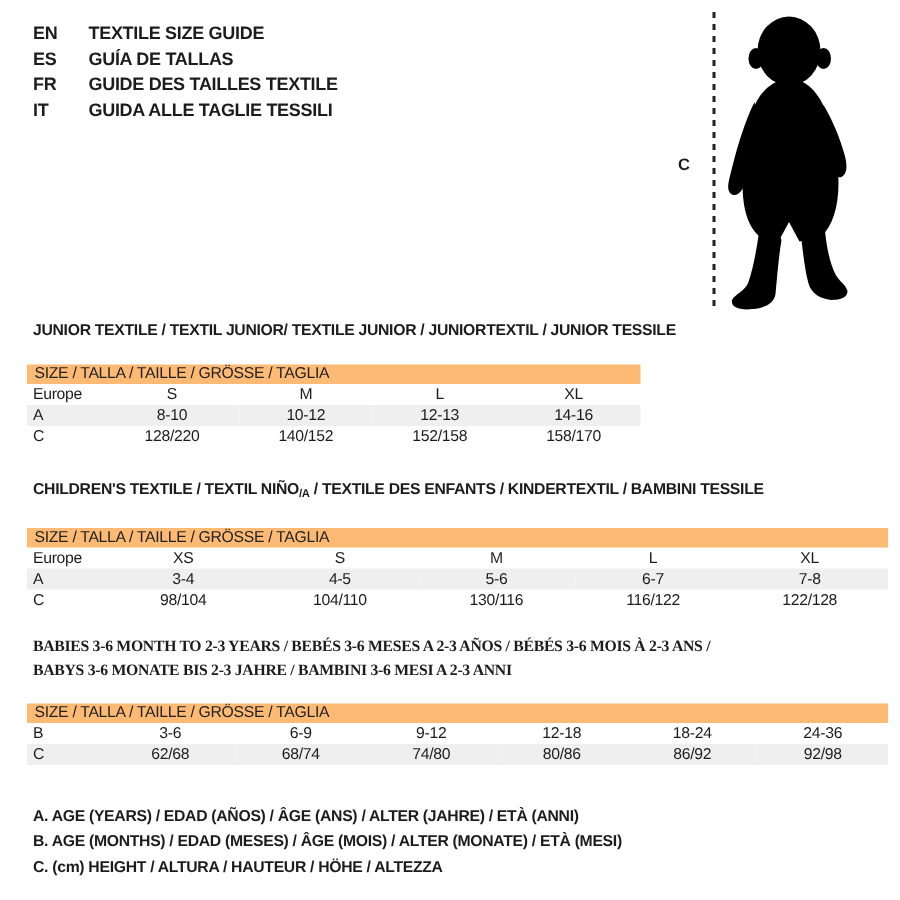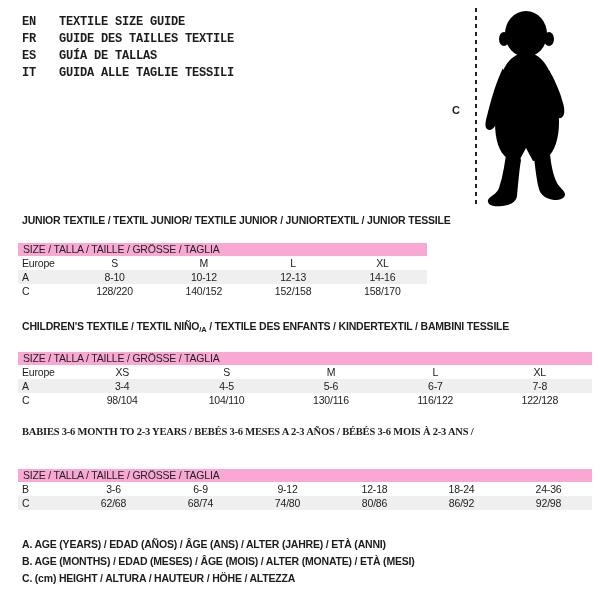--- a/index.html
+++ b/index.html
@@ -2,42 +2,42 @@
 <html><head>
 <meta charset="utf-8">
 <style>
   html,body{margin:0;padding:0;background:#fff;}
   .canvas{
     position:relative;width:600px;height:600px;background:#ffffff;
     font-family:"Liberation Sans", sans-serif;color:#1c1c1c;overflow:hidden;
   }
   
   .lang-block{position:absolute;left:22px;top:14px;}
-  .lang-row{display:flex;line-height:17px;font-size:12px;font-weight:700;letter-spacing:-0.2px;font-family:Liberation Mono, monospace;}
+  .lang-row{display:flex;line-height:17px;font-size:12px;font-weight:700;letter-spacing:-0.2px;}
   .lang-code{width:37px;flex:0 0 37px;}
   
   .dash-line{
     position:absolute;left:475px;top:8px;width:2px;height:197px;
     background:repeating-linear-gradient(to bottom,#222 0 4px,transparent 4px 8px);
   }
   .measure-label{position:absolute;left:452px;top:104px;font-size:11px;font-weight:700;}
   .toddler{position:absolute;left:483px;top:8px;width:90px;height:200px;}
   
   .tbl-title{position:absolute;left:22px;font-size:10.5px;font-weight:700;letter-spacing:-0.2px;white-space:nowrap;}
   .t1{top:214px;}
   .t2{top:320px;}
   .t3{top:424px;white-space:normal;width:560px;line-height:16px;font-family:Liberation Serif, serif;}
   .sub{font-size:7.5px;vertical-align:-2px;}
   
   .tbl{position:absolute;left:18px;}
   .tbl-junior{top:243px;width:409px;}
   .tbl-children{top:352px;width:574px;}
   .tbl-babies{top:469px;width:574px;}
   .size-bar{
-    height:13px;line-height:13px;background:#f9a8d4;color:#222;
+    height:13px;line-height:13px;background:#fdba74;color:#222;
     font-size:10.5px;padding-left:5px;letter-spacing:-0.2px;
   }
   .tbl table{border-collapse:collapse;table-layout:fixed;width:100%;}
   .tbl td{
     height:14px;padding:0;font-size:10.5px;line-height:14px;
     text-align:center;letter-spacing:-0.2px;white-space:nowrap;
   }
   .tbl td.first{width:48px;text-align:left;padding-left:4px;}
   .tbl tr.alt{background:#efefef;}
   
@@ -47,26 +47,26 @@
 <body>
 
 <div class="canvas">
 
   <div class="lang-block">
     <div class="lang-row">
       <span class="lang-code">EN</span>
       <span class="lang-label">TEXTILE SIZE GUIDE</span>
     </div>
     <div class="lang-row">
+      <span class="lang-code">ES</span>
+      <span class="lang-label">GUÍA DE TALLAS</span>
+    </div>
+    <div class="lang-row">
       <span class="lang-code">FR</span>
       <span class="lang-label">GUIDE DES TAILLES TEXTILE</span>
-    </div>
-    <div class="lang-row">
-      <span class="lang-code">ES</span>
-      <span class="lang-label">GUÍA DE TALLAS</span>
     </div>
     <div class="lang-row">
       <span class="lang-code">IT</span>
       <span class="lang-label">GUIDA ALLE TAGLIE TESSILI</span>
     </div>
   </div>
 
   <div class="dash-line"></div>
   <div class="measure-label">C</div>
 
@@ -143,20 +143,21 @@
             <td>130/116</td>
             <td>116/122</td>
             <td>122/128</td>
           </tr>
         </tbody>
       </table>
   </div>
 
   <div class="tbl-title t3">
     <div>BABIES 3-6 MONTH TO 2-3 YEARS / BEBÉS 3-6 MESES A 2-3 AÑOS / BÉBÉS 3-6 MOIS À 2-3 ANS /</div>
+    <div>BABYS 3-6 MONATE BIS 2-3 JAHRE / BAMBINI 3-6 MESI A 2-3 ANNI</div>
   </div>
   <div class="tbl tbl-babies">
     <div class="size-bar">SIZE / TALLA / TAILLE / GRÖSSE / TAGLIA</div>
     <table>
         <tbody>
           <tr>
             <td class="first">B</td>
             <td>3-6</td>
             <td>6-9</td>
             <td>9-12</td>

